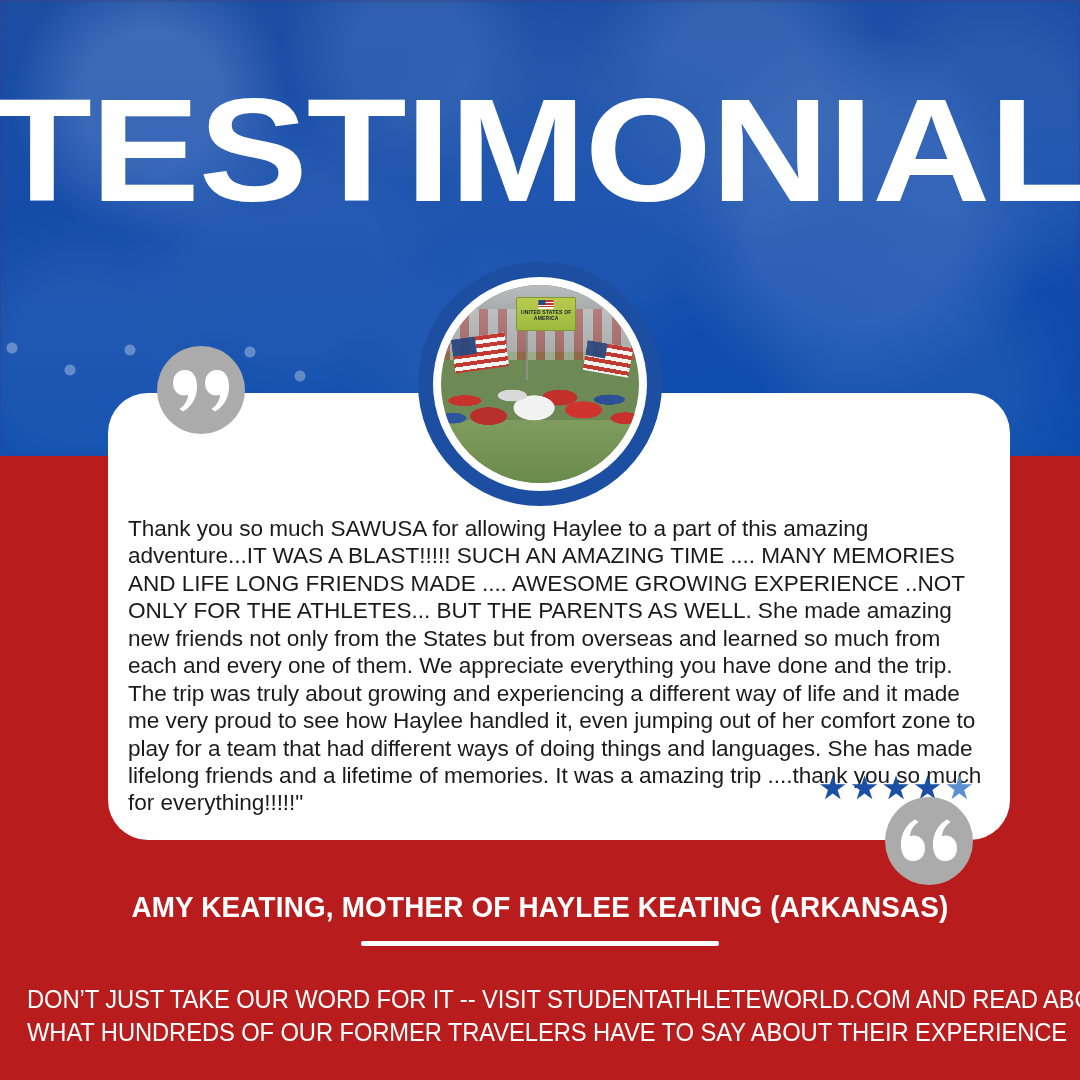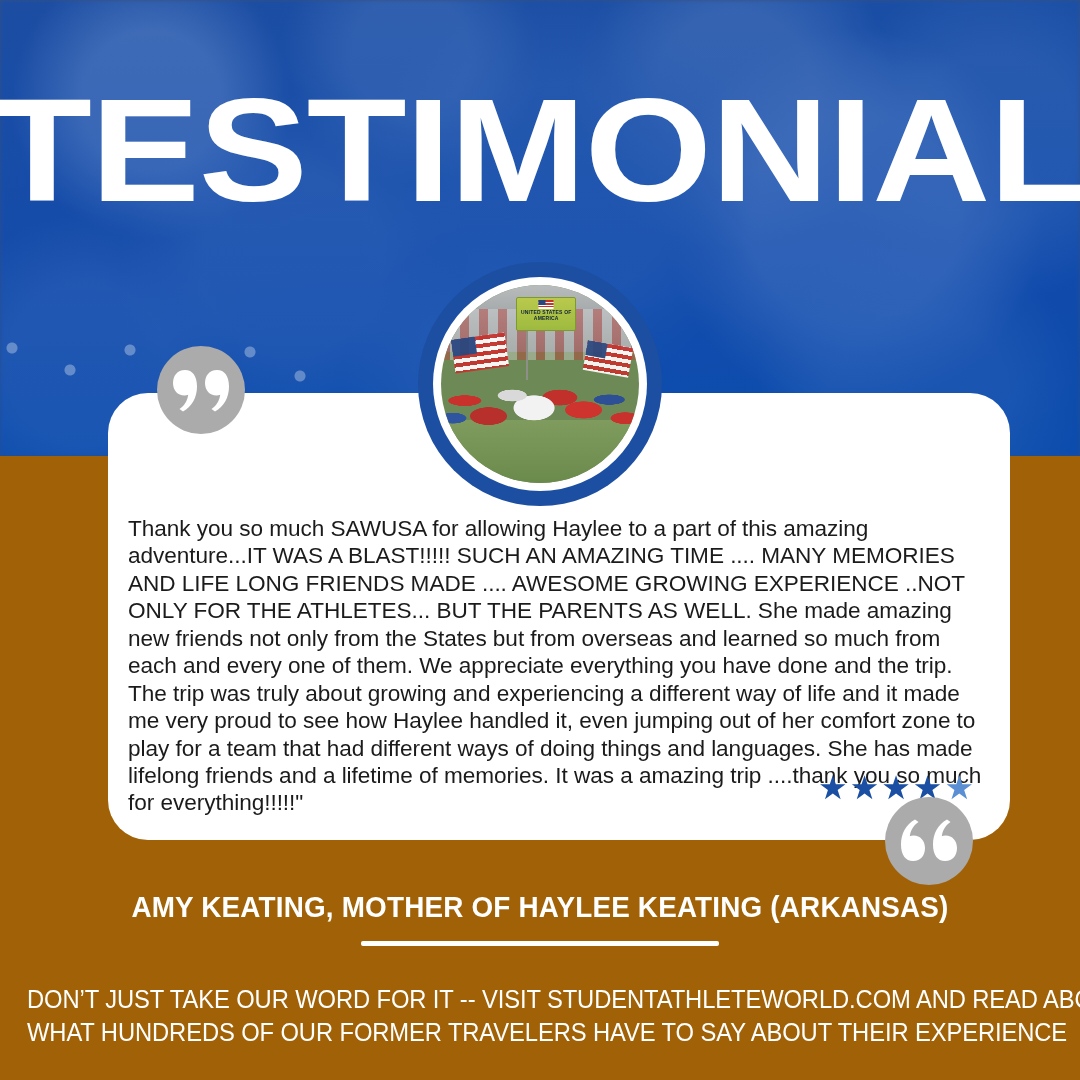--- a/index.html
+++ b/index.html
@@ -7,21 +7,21 @@
   body {
     width:1080px; height:1080px;
     font-family:"Liberation Sans", sans-serif;
     background:#0A4BAE;
     overflow:hidden;
   }
 
   .poster {
     position:relative;
     width:1080px; height:1080px;
-    background:#a16207;
+    background:#b91c1c;
     overflow:hidden;
   }
 
   
   .hero {
     position:absolute;
     left:0; top:0; width:1080px; height:456px;
     overflow:hidden;
   }
   .hero-photo {

